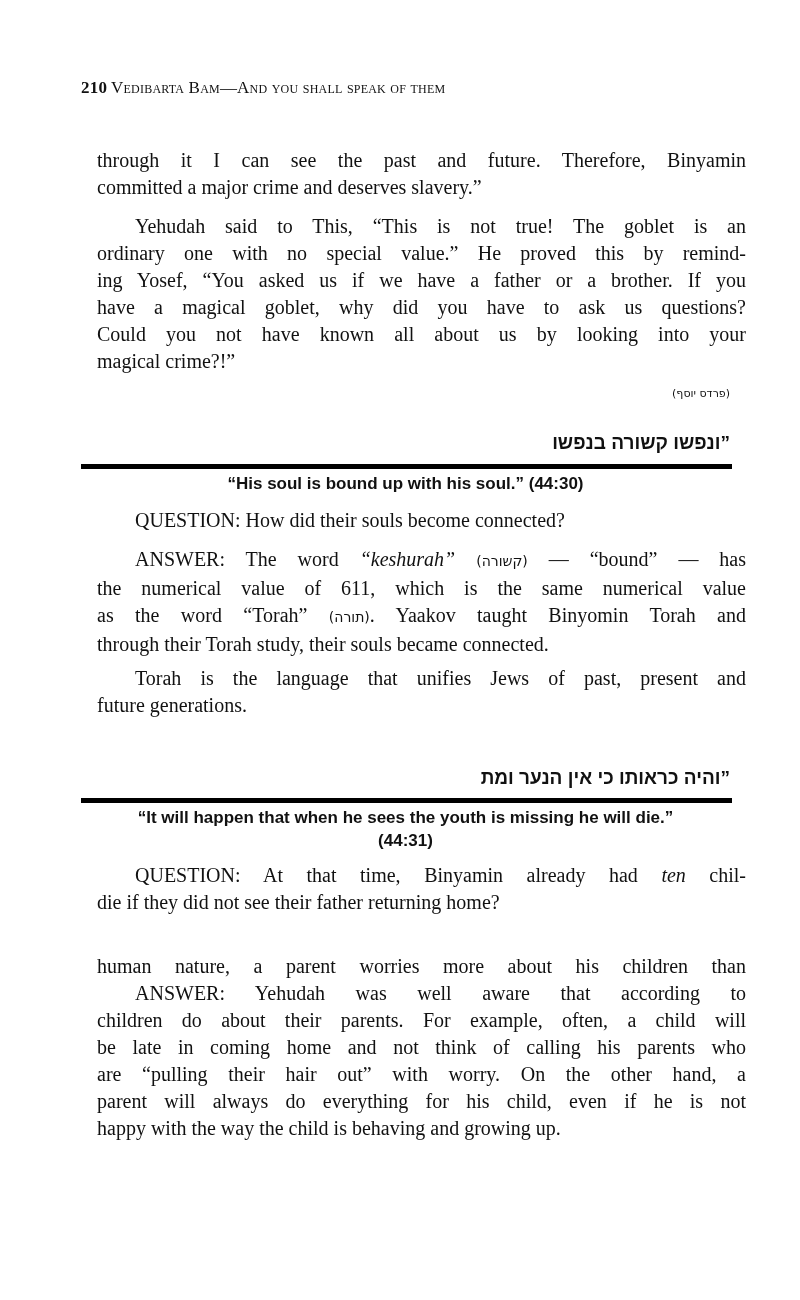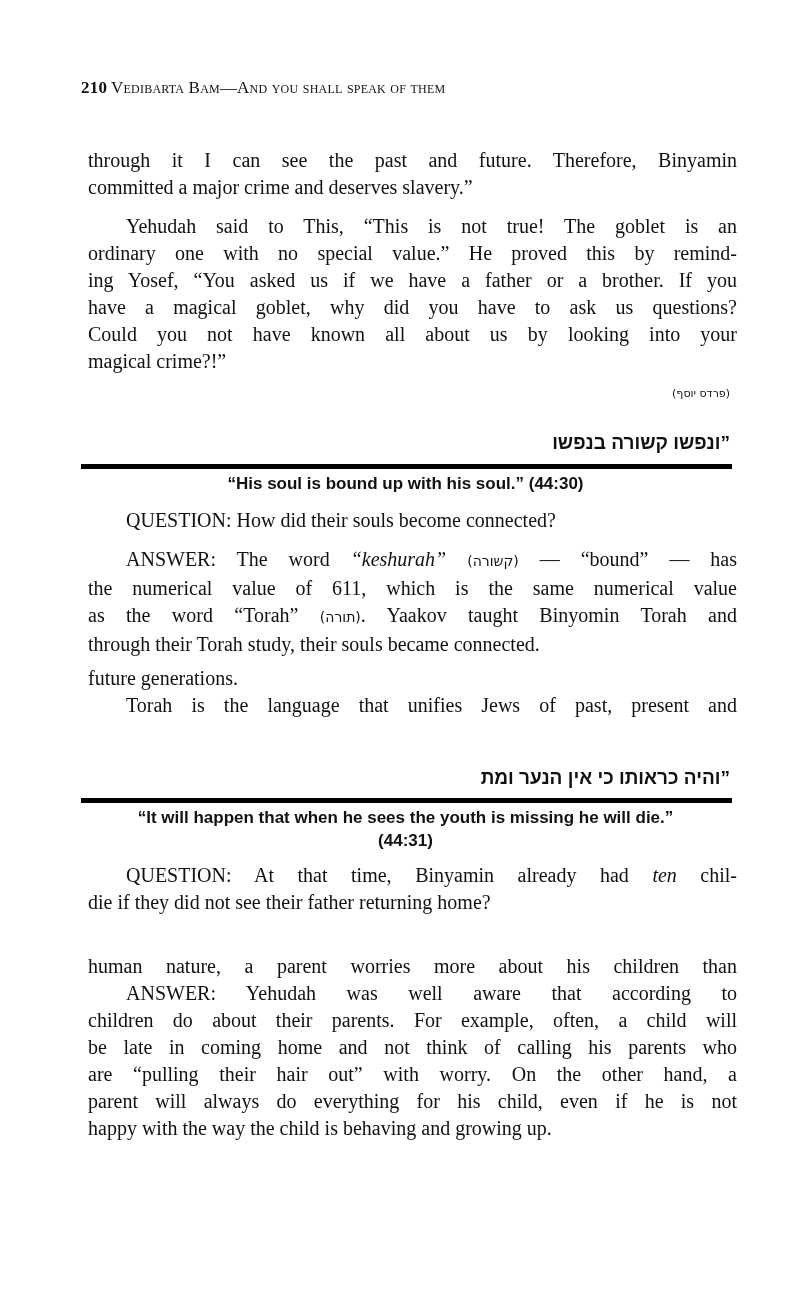--- a/index.html
+++ b/index.html
@@ -1,21 +1,21 @@
 <!DOCTYPE html>
 <html><head>
 <meta charset="utf-8">
 <style>
   html,body{margin:0;padding:0;background:#fff;}
   body{width:800px;height:1300px;position:relative;overflow:hidden;color:#111;}
   .page{position:absolute;left:81px;top:0;width:649px;}
   .header{position:absolute;top:78px;left:0;font-family:"Liberation Serif",serif;font-size:17px;letter-spacing:0.2px;}
   .header .num{font-weight:bold;margin-right:4px;}
   .header .title{font-variant:small-caps;}
-  .para{font-family:"Liberation Serif",serif;font-size:20px;line-height:27px;position:absolute;left:7px;width:649px;}
+  .para{font-family:"Liberation Serif",serif;font-size:20px;line-height:27px;position:absolute;left:16px;width:649px;}
   .para .ln{display:block;text-align:justify;text-align-last:justify;white-space:nowrap;}
   .para .ln.last{text-align-last:left;}
   .para .ln span{display:inline;}
   .indent{padding-left:38px;}
   .source{position:absolute;right:0;font-family:"DejaVu Sans",sans-serif;font-size:11px;direction:rtl;}
   .heb-head{position:absolute;right:0;font-family:Liberation Sans, sans-serif;font-weight:bold;font-size:19px;direction:rtl;}
   .rule{position:absolute;left:0;width:651px;height:5px;background:#000;}
   .verse{position:absolute;left:0;font-family:"Liberation Sans",sans-serif;font-weight:bold;font-size:17px;line-height:23px;width:649px;text-align:center;}
   .heb-inline{font-family:"DejaVu Sans",sans-serif;font-size:14px;}
   i{font-style:italic;}
@@ -49,22 +49,22 @@
   <div class="para" style="top:507px">
     <span class="ln last indent">QUESTION: How did their souls become connected?</span>
   </div>
   <div class="para" style="top:546px">
     <span class="ln indent"><span>ANSWER: The word </span><i>“keshurah”</i> <span class="heb-inline">(קשורה)</span><span> — “bound” — has</span></span>
     <span class="ln">the numerical value of 611, which is the same numerical value</span>
     <span class="ln"><span>as the word “Torah” </span><span class="heb-inline">(תורה)</span><span>. Yaakov taught Binyomin Torah and</span></span>
     <span class="ln last">through their Torah study, their souls became connected.</span>
   </div>
   <div class="para" style="top:665px">
+    <span class="ln indent">Torah is the language that unifies Jews of past, present and</span>
     <span class="ln last">future generations.</span>
-    <span class="ln indent">Torah is the language that unifies Jews of past, present and</span>
   </div>
 
   <div class="heb-head" style="top:767px">”והיה כראותו כי אין הנער ומת</div>
   <div class="rule" style="top:798px"></div>
   <div class="verse" style="top:806px">
     <span style="display:block">“It will happen that when he sees the youth is missing he will die.”</span>
     <span style="display:block">(44:31)</span>
   </div>
 
   <div class="para" style="top:862px">

